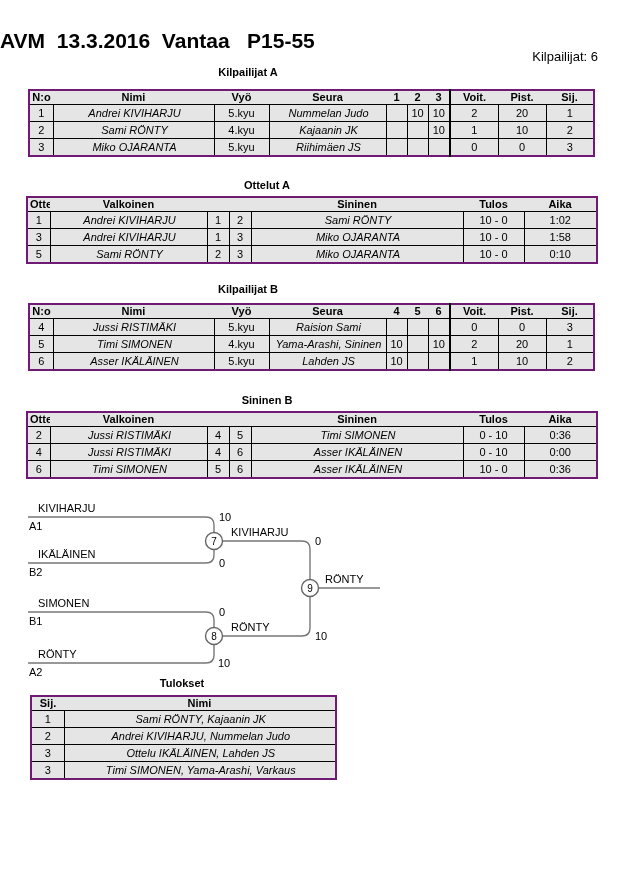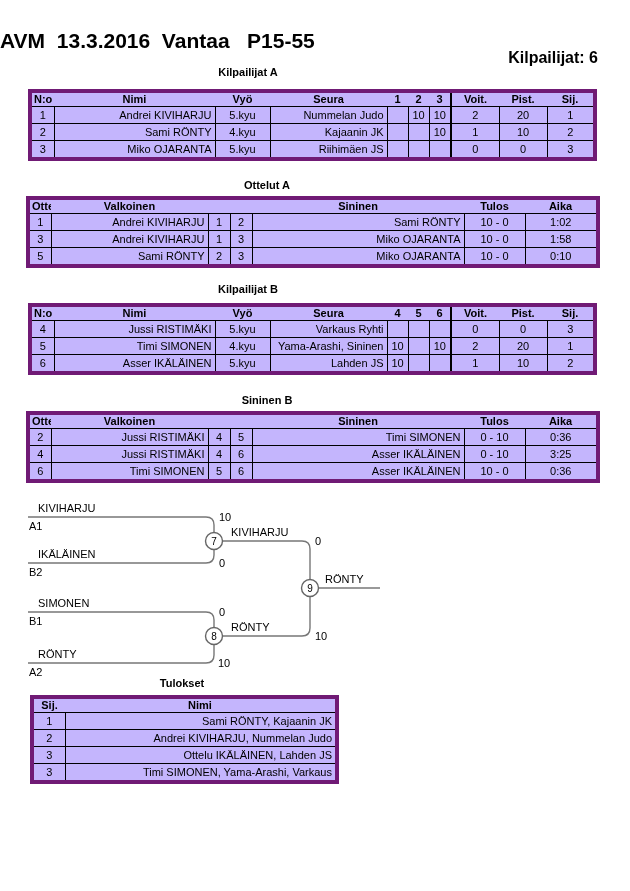--- a/index.html
+++ b/index.html
@@ -3,30 +3,30 @@
 <meta charset="utf-8">
 <style>
   html,body { margin:0; padding:0; }
   body {
     width:630px; height:891px; background:#ffffff; position:relative;
     font-family:"Liberation Sans", sans-serif; color:#000;
     -webkit-font-smoothing:antialiased;
   }
   .abs { position:absolute; }
   .page-title { font-size:21px; font-weight:bold; text-align:left; white-space:pre; }
-  .competitors-count { font-size:16px; font-weight:bold; text-align:right; }
+  .competitors-count { font-size:13px; font-weight:normal; text-align:right; }
   .section-title { font-size:11px; font-weight:bold; text-align:center; }
 
-  table.grid { border-collapse:collapse; table-layout:fixed; font-size:11px; border:4px solid #701a75; background:#c4b5fd; }
+  table.grid { border-collapse:collapse; table-layout:fixed; font-size:11px; border:2px solid #701a75; background:#e5e5e5; }
   table.grid td { border:1px solid #000; height:16px; line-height:15px; padding:0 3px; overflow:hidden; white-space:nowrap; }
   table.grid th { border:0; border-bottom:1px solid #000; height:13px; line-height:13px; padding:0 2px;
                   font-size:11px; font-weight:bold; text-align:center; white-space:nowrap; overflow:hidden; }
   .thick-l { border-left:2px solid #000 !important; }
   .c { text-align:center; }
-  .l { text-align:right; padding-left:5px !important; }
+  .l { text-align:center; padding-left:5px !important;font-style:italic; }
   th.hl { text-align:left; padding-left:1px; }
 
   svg text { font-family:"Liberation Sans", sans-serif; font-size:11px; fill:#000; }
   svg text.match-no { font-size:10px; text-anchor:middle; }
   .bl { fill:none; stroke:#777; stroke-width:1.4; }
   .match-circle { fill:#fff; stroke:#666; stroke-width:1.4; }
 </style>
 </head>
 <body>
 
@@ -173,21 +173,21 @@
     <th>5</th>
     <th>6</th>
     <th class="thick-l">Voit.</th>
     <th>Pist.</th>
     <th>Sij.</th>
   </tr>
   <tr>
     <td class="c">4</td>
     <td class="l">Jussi RISTIMÄKI</td>
     <td class="c">5.kyu</td>
-    <td class="l">Varkaus Ryhti</td>
+    <td class="l">Raision Sami</td>
     <td class="c"></td>
     <td class="c"></td>
     <td class="c"></td>
     <td class="c thick-l">0</td>
     <td class="c">0</td>
     <td class="c">3</td>
   </tr>
   <tr>
     <td class="c">5</td>
     <td class="l">Timi SIMONEN</td>
@@ -244,21 +244,21 @@
     <td class="c">0 - 10</td>
     <td class="c">0:36</td>
   </tr>
   <tr>
     <td class="c">4</td>
     <td class="l">Jussi RISTIMÄKI</td>
     <td class="c">4</td>
     <td class="c">6</td>
     <td class="l">Asser IKÄLÄINEN</td>
     <td class="c">0 - 10</td>
-    <td class="c">3:25</td>
+    <td class="c">0:00</td>
   </tr>
   <tr>
     <td class="c">6</td>
     <td class="l">Timi SIMONEN</td>
     <td class="c">5</td>
     <td class="c">6</td>
     <td class="l">Asser IKÄLÄINEN</td>
     <td class="c">10 - 0</td>
     <td class="c">0:36</td>
   </tr>

